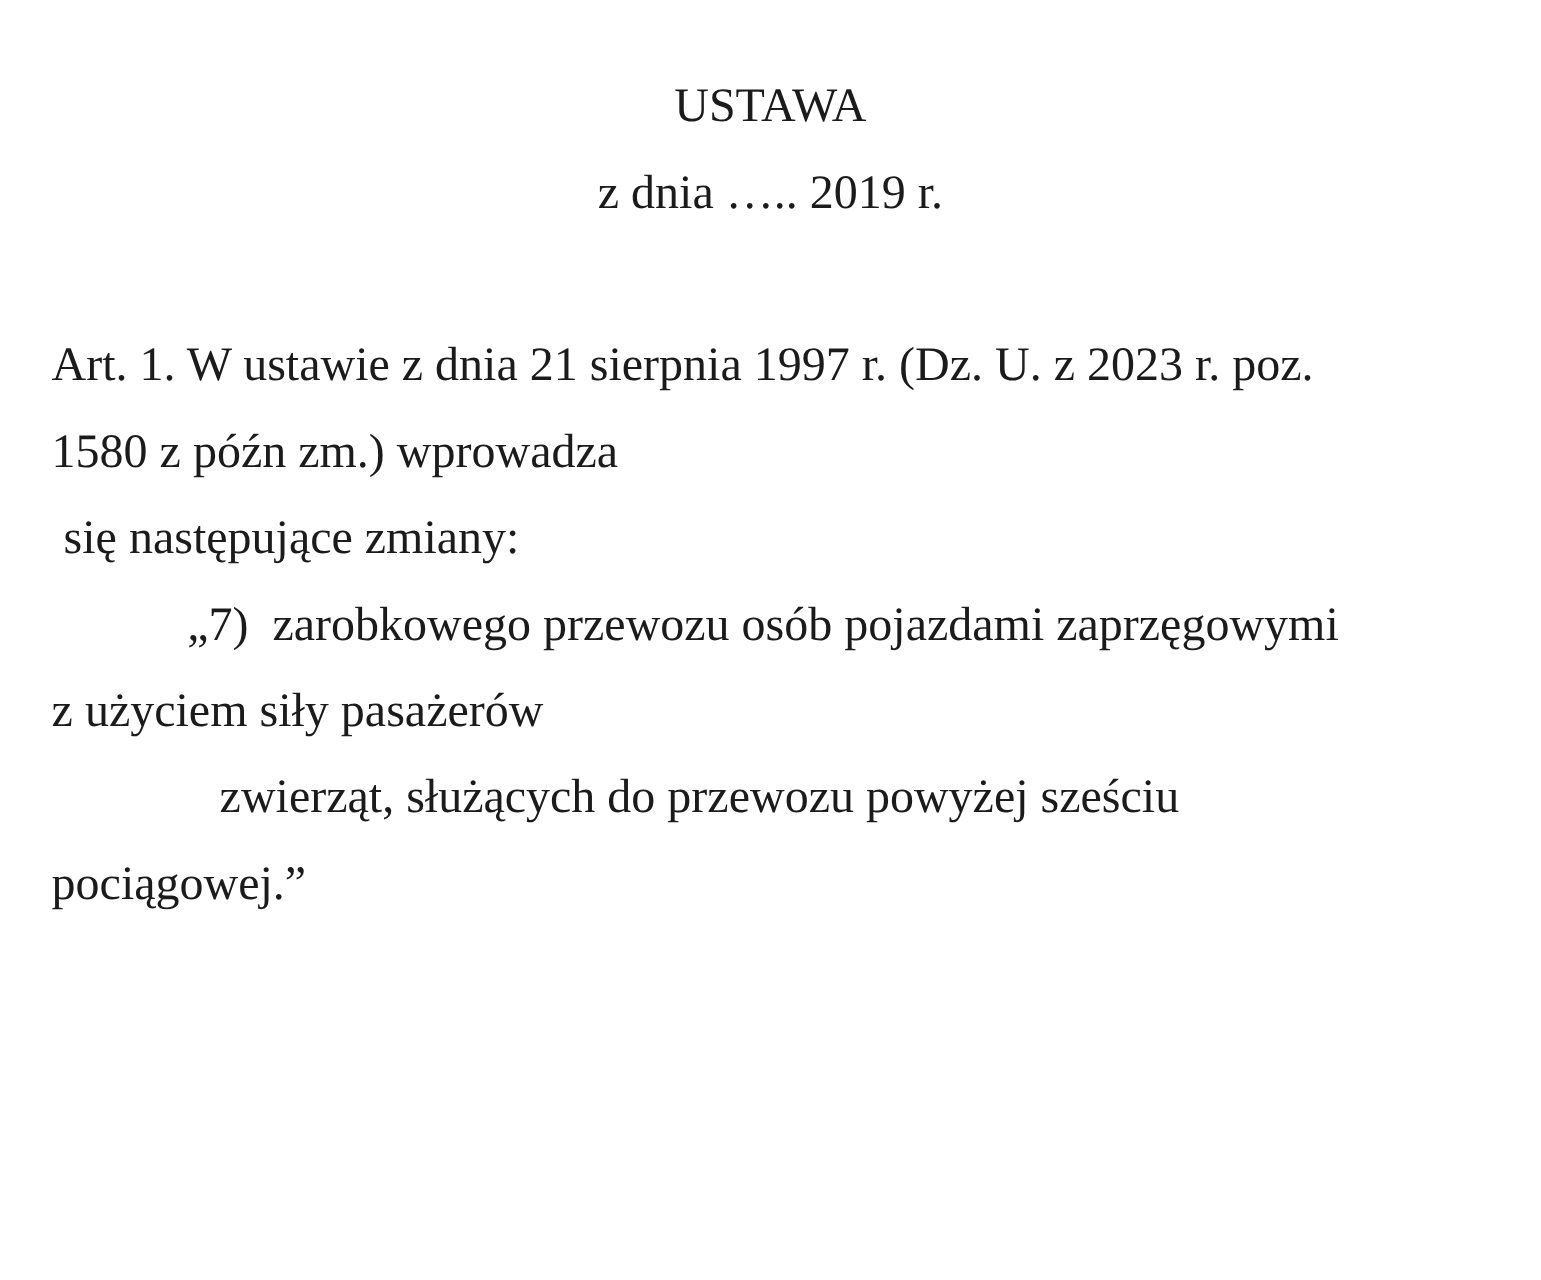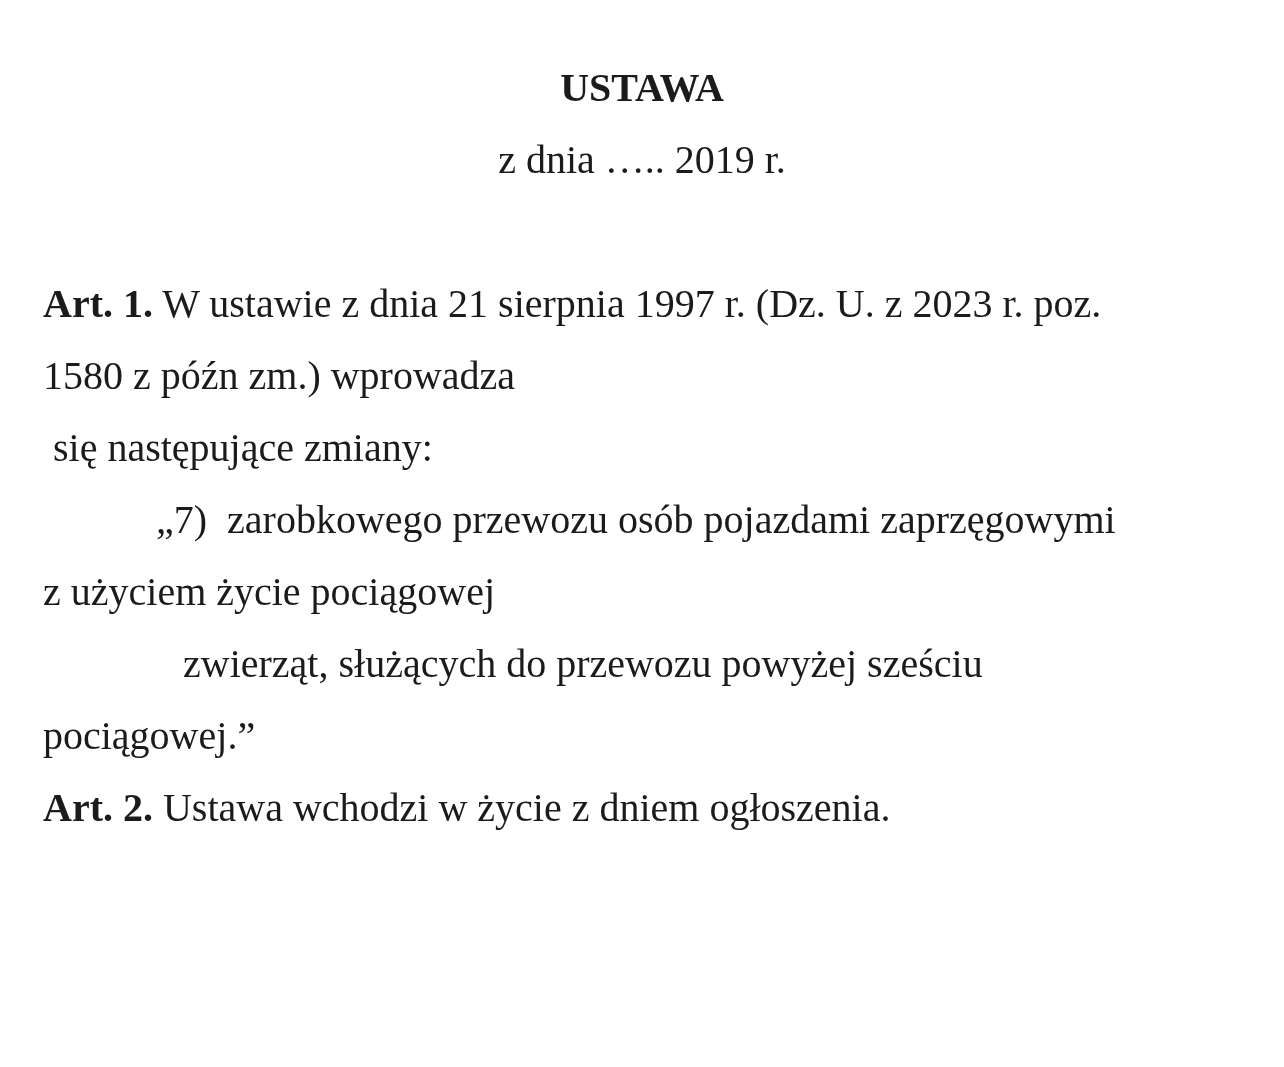--- a/index.html
+++ b/index.html
@@ -20,21 +20,21 @@
     padding-top: 52px;
     overflow: hidden;
   }
   .doc-header {
     text-align: center;
   }
   .doc-header .line {
     white-space: pre;
   }
   .bold {
-    font-weight: bold;
+    font-weight: normal;
   }
   .spacer {
     height: 72px;
   }
   .doc-body {
     margin-left: 43px;
     margin-right: 40px;
   }
   .doc-body .line {
     white-space: pre;
@@ -53,18 +53,17 @@
     <div class="line">z dnia ….. 2019 r.</div>
   </header>
 
   <div class="spacer"></div>
 
   <main class="doc-body">
       <div class="line"><span class="bold">Art. 1.</span><span> W ustawie z dnia 21 sierpnia 1997 r. (Dz. U. z 2023 r. poz.</span></div>
       <div class="line"><span>1580 z późn zm.) wprowadza</span></div>
       <div class="line"><span> się następujące zmiany:</span></div>
       <div class="line" style="margin-left: 113px;"><span>„7)  zarobkowego przewozu osób pojazdami zaprzęgowymi</span></div>
-      <div class="line"><span>z użyciem życie pociągowej</span></div>
+      <div class="line"><span>z użyciem siły pasażerów</span></div>
       <div class="line" style="margin-left: 140px;"><span>zwierząt, służących do przewozu powyżej sześciu</span></div>
       <div class="line"><span>pociągowej.”</span></div>
-      <div class="line"><span class="bold">Art. 2.</span><span> Ustawa wchodzi w życie z dniem ogłoszenia.</span></div>
     </main>
 </div>
 
 </body></html>

